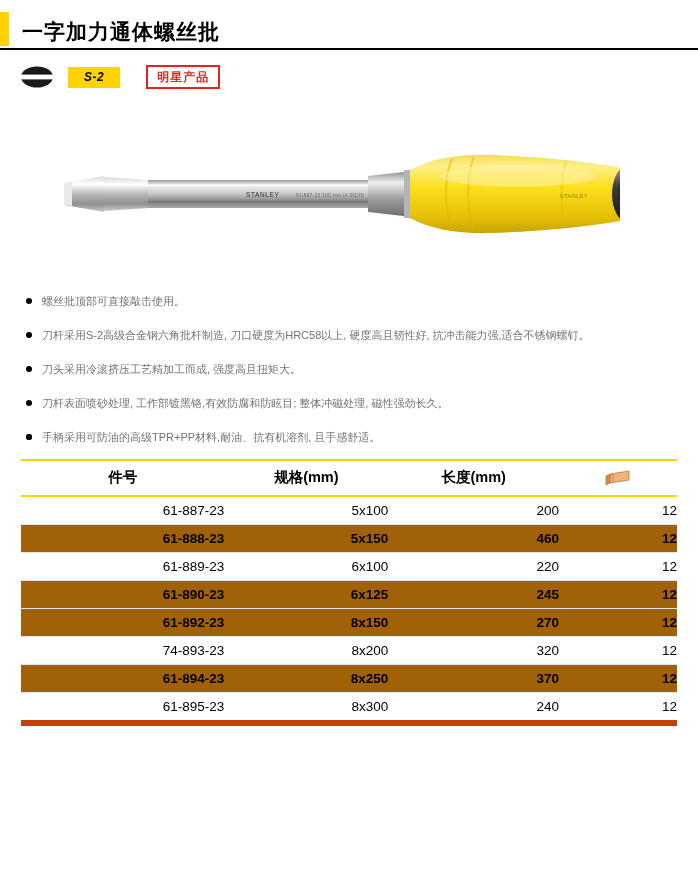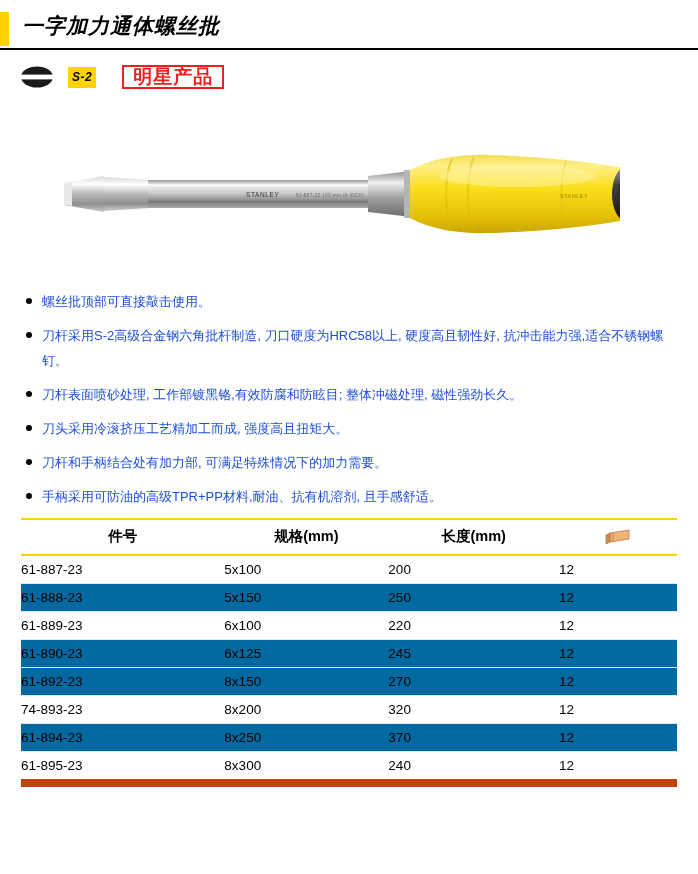--- a/index.html
+++ b/index.html
@@ -21,22 +21,21 @@
     box-sizing: border-box;
   }
 
   
   .title-bar {
     position: relative;
     margin: 12px 0 0 0;
     padding: 0 0 0 22px;
     height: 34px;
     display: flex;
-    align-items: flex-start;
-    font-style: italic;
+    align-items: flex-end;
   }
   .title-bar .accent {
     position: absolute;
     left: 0;
     top: 0;
     width: 9px;
     height: 34px;
     background: #ffd200;
   }
   .title-text {
@@ -63,29 +62,29 @@
     height: 22px;
     margin-right: 14px;
     flex: 0 0 auto;
   }
   .s2-badge {
     background: #ffd200;
     color: #000;
     font-size: 12px;
     font-weight: bold;
     font-style: italic;
-    padding: 3px 4px;
+    padding: 3px 16px;
     line-height: 15px;
     letter-spacing: .5px;
   }
   .star-badge {
     margin-left: 26px;
     border: 2px solid #e8231f;
     color: #e8231f;
-    font-size: 19px;
+    font-size: 12px;
     font-weight: bold;
     padding: 1px 9px;
     line-height: 18px;
     letter-spacing: 1px;
   }
 
   
   .product-area {
     position: relative;
     height: 175px;
@@ -99,24 +98,24 @@
     height: 100px;
   }
 
   
   .bullets {
     margin: 8px 22px 0 24px;
   }
   .bullet {
     position: relative;
     padding-left: 18px;
-    font-size: 13px;
+    font-size: 11px;
     line-height: 25px;
     margin-bottom: 9px;
-    color: #1d4ed8;
+    color: #737373;
   }
   .bullet .dot {
     position: absolute;
     left: 2px;
     top: 9px;
     width: 6px;
     height: 6px;
     border-radius: 50%;
     background: #000;
   }
@@ -131,29 +130,30 @@
   table.specs thead th {
     background: #ffffff;
     font-weight: bold;
     font-size: 14.5px;
     padding: 7px 0 8px 0;
     text-align: center;
     border-top: 2px solid #ffd200;
     border-bottom: 2px solid #ffd200;
   }
   table.specs tbody td {
-    text-align: left;
+    text-align: right;
     padding: 6px 0 6px 0;
     border-bottom: 1px solid #e3e3e3;
   }
   table.specs tbody tr.alt td {
-    background: #0369a1;
+    background: #a16207;
+    font-weight: bold;
   }
   table.specs tbody tr:last-child td {
-    border-bottom: 8px solid #c2410c;
+    border-bottom: 6px solid #c2410c;
   }
   col.c1 { width: 31%; }
   col.c2 { width: 25%; }
   col.c3 { width: 26%; }
   col.c4 { width: 18%; }
 
   .box-icon {
     display: inline-block;
     vertical-align: middle;
     width: 26px;
@@ -247,23 +247,23 @@
       <text x="500" y="52" font-family="Liberation Sans, sans-serif" font-size="5.5" fill="#9a8205" letter-spacing="0.5">STANLEY</text>
 
       <ellipse cx="566" cy="48" rx="14" ry="27" fill="url(#cap)"></ellipse>
       <ellipse cx="566" cy="48" rx="8" ry="18" fill="#2a2a2a"></ellipse>
     </svg>
   </div>
 
   <div class="bullets">
     <div class="bullet"><span class="dot"></span><span>螺丝批顶部可直接敲击使用。</span></div>
     <div class="bullet"><span class="dot"></span><span>刀杆采用S-2高级合金钢六角批杆制造, 刀口硬度为HRC58以上, 硬度高且韧性好, 抗冲击能力强,适合不锈钢螺钉。</span></div>
+    <div class="bullet"><span class="dot"></span><span>刀头采用冷滚挤压工艺精加工而成, 强度高且扭矩大。</span></div>
     <div class="bullet"><span class="dot"></span><span>刀杆表面喷砂处理, 工作部镀黑铬,有效防腐和防眩目; 整体冲磁处理, 磁性强劲长久。</span></div>
-    <div class="bullet"><span class="dot"></span><span>刀头采用冷滚挤压工艺精加工而成, 强度高且扭矩大。</span></div>
-    <div class="bullet"><span class="dot"></span><span>刀杆和手柄结合处有加力部, 可满足特殊情况下的加力需要。</span></div>
+    <div class="bullet"><span class="dot"></span></div>
     <div class="bullet"><span class="dot"></span><span>手柄采用可防油的高级TPR+PP材料,耐油、抗有机溶剂, 且手感舒适。</span></div>
   </div>
 
   <table class="specs">
     <colgroup>
         <col class="c1">
         <col class="c2">
         <col class="c3">
         <col class="c4">
       </colgroup>
@@ -286,21 +286,21 @@
     <tbody>
       <tr>
         <td>61-887-23</td>
         <td>5x100</td>
         <td>200</td>
         <td>12</td>
       </tr>
       <tr class="alt">
         <td>61-888-23</td>
         <td>5x150</td>
-        <td>250</td>
+        <td>460</td>
         <td>12</td>
       </tr>
       <tr>
         <td>61-889-23</td>
         <td>6x100</td>
         <td>220</td>
         <td>12</td>
       </tr>
       <tr class="alt">
         <td>61-890-23</td>

